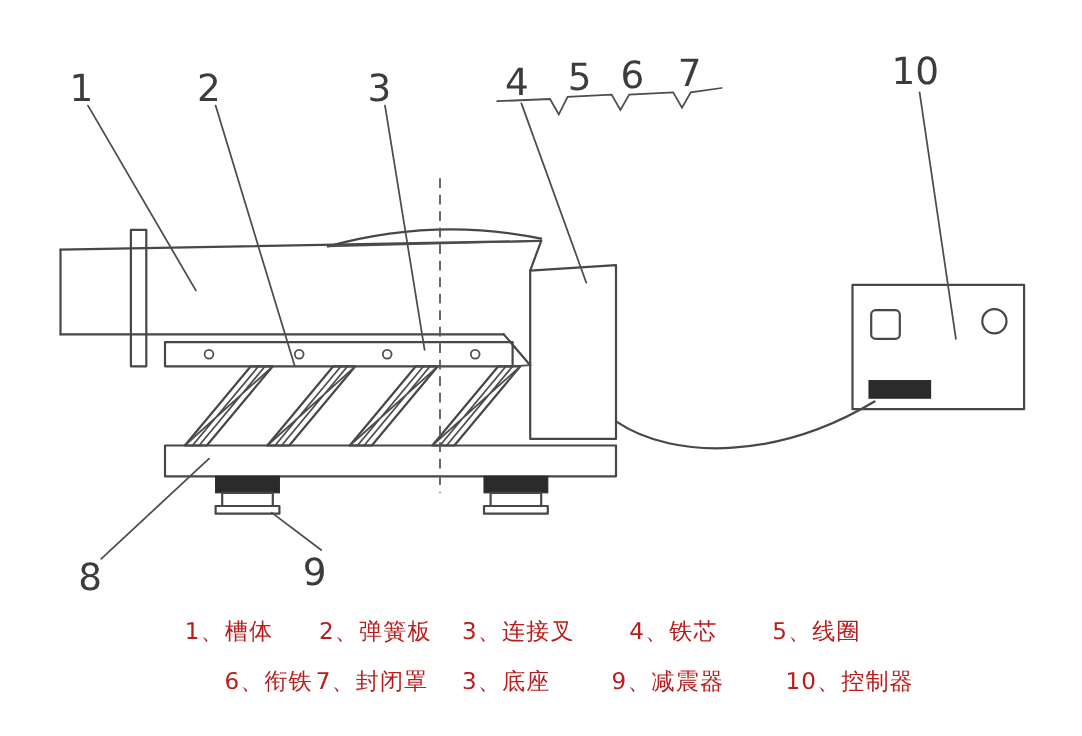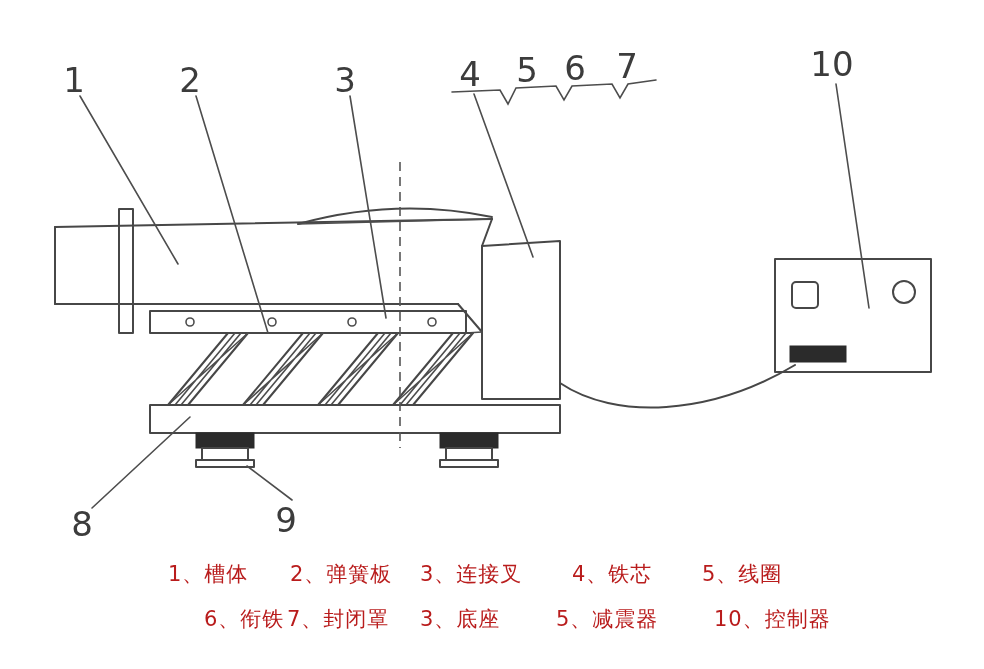--- a/index.html
+++ b/index.html
@@ -130,17 +130,17 @@
   <div>
     <span class="legend-item" style="left:168px;top:560px;">1、槽体</span>
     <span class="legend-item" style="left:290px;top:560px;">2、弹簧板</span>
     <span class="legend-item" style="left:420px;top:560px;text-align:center;">3、连接叉</span>
     <span class="legend-item" style="left:556px;top:560px;margin-left:16px;">4、铁芯</span>
     <span class="legend-item" style="left:702px;top:560px;">5、线圈</span>
 
     <span class="legend-item" style="left:168px;top:605px;margin-left:36px;">6、衔铁</span>
     <span class="legend-item" style="left:287px;top:605px;text-align:right;">7、封闭罩</span>
     <span class="legend-item" style="left:420px;top:605px;">3、底座</span>
-    <span class="legend-item" style="left:556px;top:605px;">5、减震器</span>
+    <span class="legend-item" style="left:556px;top:605px;">9、减震器</span>
     <span class="legend-item" style="left:694px;top:605px;margin-left:20px;">10、控制器</span>
   </div>
 
 </div>
 
 </body></html>

